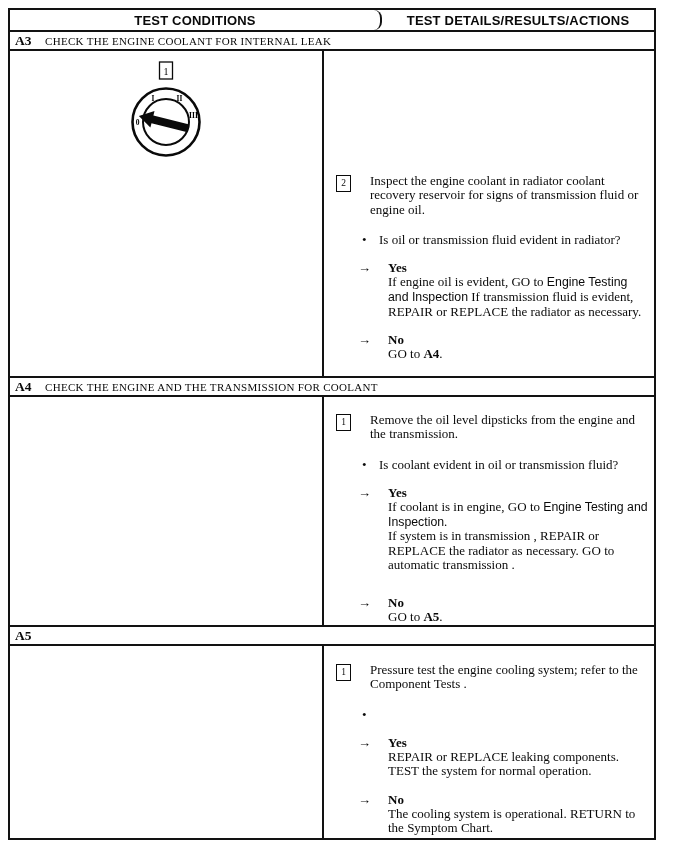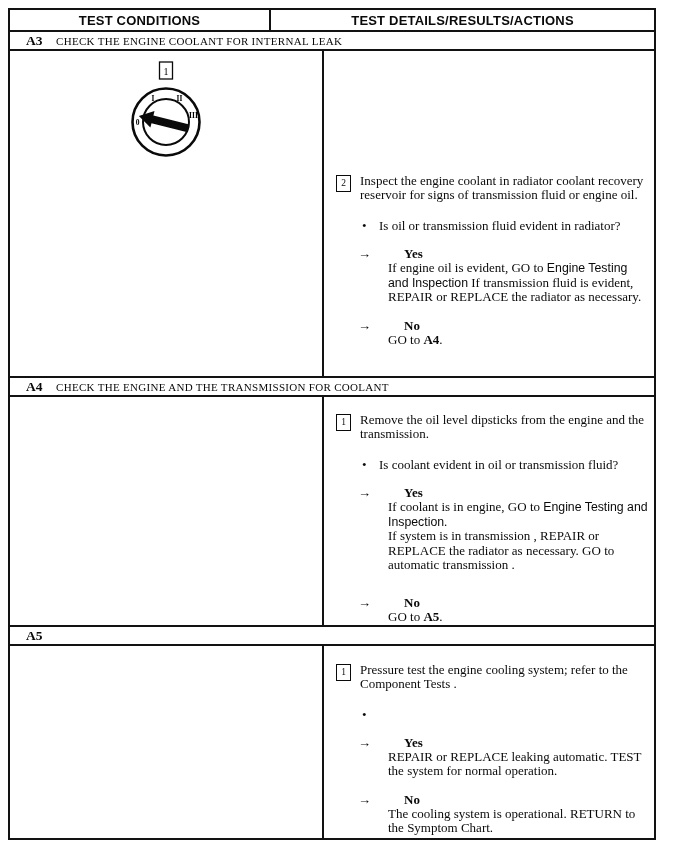--- a/index.html
+++ b/index.html
@@ -5,50 +5,50 @@
   html,body{margin:0;padding:0;background:#fff;}
   body{width:683px;height:852px;position:relative;font-family:"Liberation Serif",serif;color:#0a0a0a;
        -webkit-font-smoothing:antialiased;}
   .table{position:absolute;left:8px;top:8px;width:644px;border:2px solid #121212;background:#fff;}
   .row{border-bottom:2px solid #121212;display:flex;box-sizing:border-box;}
   .row:last-child{border-bottom:none;}
   
   .row-header{height:22px;}
   .hcell{box-sizing:border-box;display:flex;align-items:center;justify-content:center;
          font-family:"Liberation Sans",sans-serif;font-weight:bold;font-size:13px;letter-spacing:.2px;}
-  .hcell.left{width:261px;border-right:2px solid #121212;}
+  .hcell.left{width:372px;border-right:2px solid #121212;border-radius:8px;}
   .hcell.right{flex:1;}
   
-  .row-title{height:19px;align-items:center;padding-left:16px;}
+  .row-title{height:19px;align-items:center;padding-left:5px;}
   .sec-id{font-weight:bold;font-size:13.5px;width:30px;flex:none;}
   .sec-title{font-size:11px;letter-spacing:.3px;}
   
   .row-content{align-items:stretch;}
   .ccell-left{width:314px;flex:none;border-right:2px solid #121212;box-sizing:border-box;
               display:flex;justify-content:center;}
   .ccell-right{flex:1;box-sizing:border-box;padding-left:12px;padding-right:6px;overflow:hidden;}
   #s0-content{height:327px;}
   #s1-content{height:230px;}
   #s2-content{height:192px;}
   #s0-right{padding-top:123px;}
   #s1-right{padding-top:16px;}
   #s2-right{padding-top:17px;}
   
   .txt{font-size:13px;line-height:1.1;}
   .step{display:flex;}
   .step-num{width:13px;height:15px;flex:none;border:1px solid #0a0a0a;text-align:center;
             font-size:9.5px;line-height:15px;margin-top:1px;}
-  .step-text{margin-left:9px;max-width:300px;}
+  .step-text{margin-left:19px;max-width:300px;}
   .question{display:flex;margin-top:16px;margin-left:26px;}
   .q-bullet{width:17px;flex:none;font-size:13px;}
   .q-text{max-width:290px;}
   .result{display:flex;margin-top:14px;margin-left:22px;}
   .r-arrow{width:30px;flex:none;font-size:13px;}
   .r-body{max-width:268px;}
-  .r-label{font-weight:bold;margin-left:16px;}
+  .r-label{font-weight:bold;}
   .gap-lg{margin-top:24px;}
   .sans{font-family:"Liberation Sans",sans-serif;font-size:12.3px;}
   .bold{font-weight:bold;}
   
   .graphic{margin-top:10px;}
 </style>
 </head>
 <body>
 
 <div class="table">
@@ -154,21 +154,21 @@
         <span class="step-num">1</span>
         <span class="step-text">Pressure test the engine cooling system; refer to the Component Tests .</span>
       </div>
       <div class="question txt">
         <span class="q-bullet">•</span>
       </div>
       <div class="result txt">
         <span class="r-arrow">→</span>
         <span class="r-body">
           <span class="r-label">Yes</span><br>
-          <span>REPAIR or REPLACE leaking automatic. TEST the system for normal operation.</span>
+          <span>REPAIR or REPLACE leaking components. TEST the system for normal operation.</span>
         </span>
       </div>
       <div class="result txt">
         <span class="r-arrow">→</span>
         <span class="r-body">
           <span class="r-label">No</span><br>
           <span>The cooling system is operational. RETURN to the Symptom Chart.</span>
         </span>
       </div>
     </div>

